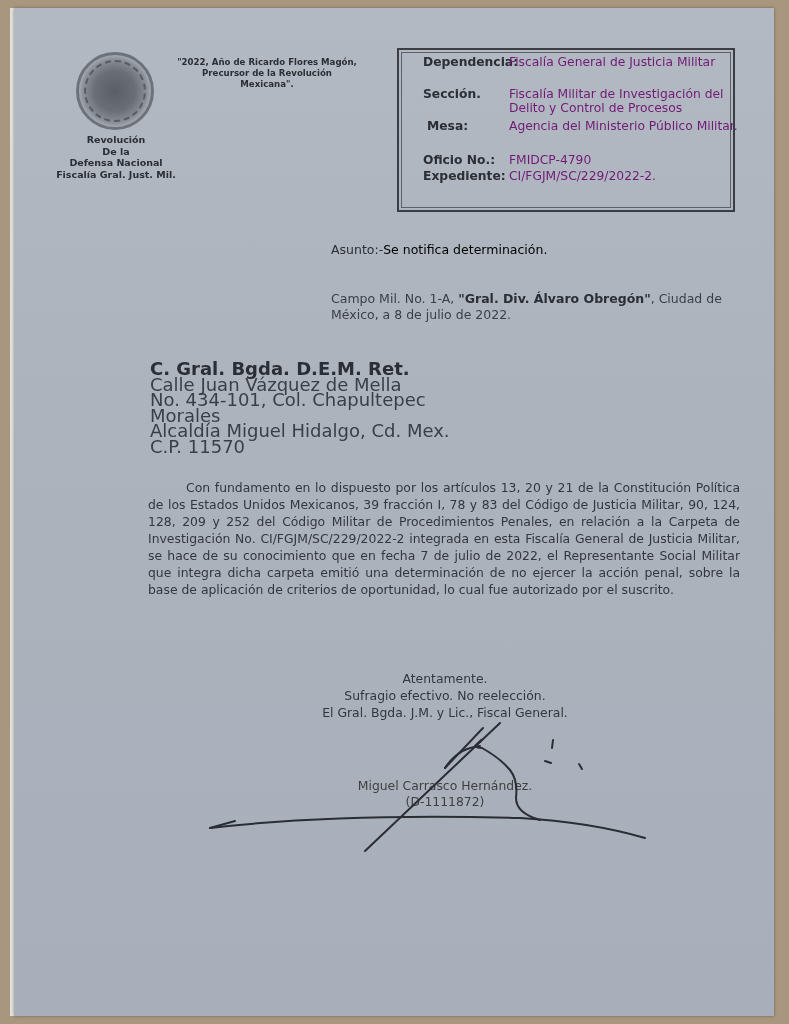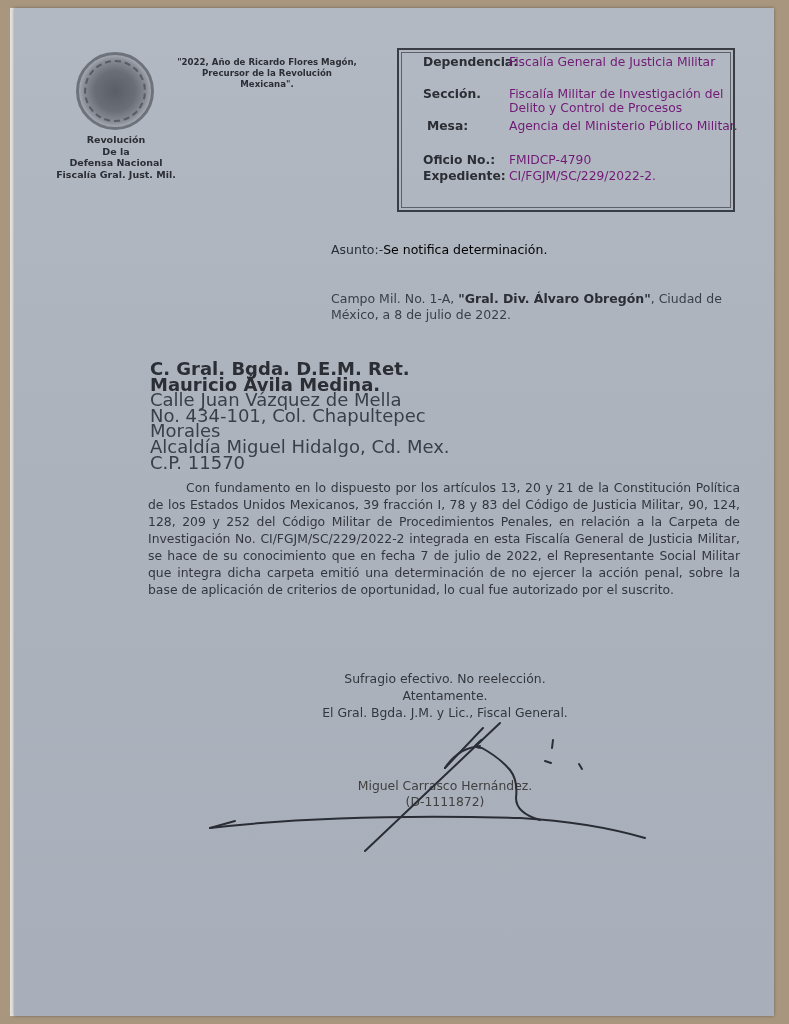--- a/index.html
+++ b/index.html
@@ -132,32 +132,31 @@
 </div>
 
 <div class="txt subject">
   <b>Asunto:-</b><span>Se notifica determinación.</span>
 </div>
 
 <div class="txt place"><span>Campo Mil. No. 1-A, </span><b>"Gral. Div. Álvaro Obregón"</b><span>, Ciudad de México, a 8 de julio de 2022.</span></div>
 
 <div class="txt addressee">
   <div class="b">C. Gral. Bgda. D.E.M. Ret.</div>
-  <div class="b">Mauricio Ávila Medina.</div>
   <div>Calle Juan Vázquez de Mella</div>
   <div>No. 434-101, Col. Chapultepec Morales</div>
   <div>Alcaldía Miguel Hidalgo, Cd. Mex.</div>
   <div>C.P. 11570</div>
 </div>
 
 <div class="txt body-text">Con fundamento en lo dispuesto por los artículos 13, 20 y 21 de la Constitución Política de los Estados Unidos Mexicanos, 39 fracción I, 78 y 83 del Código de Justicia Militar, 90, 124, 128, 209 y 252 del Código Militar de Procedimientos Penales, en relación a la Carpeta de Investigación No. CI/FGJM/SC/229/2022-2 integrada en esta Fiscalía General de Justicia Militar, se hace de su conocimiento que en fecha 7 de julio de 2022, el Representante Social Militar que integra dicha carpeta emitió una determinación de no ejercer la acción penal, sobre la base de aplicación de criterios de oportunidad, lo cual fue autorizado por el suscrito.</div>
 
 <div class="txt closing">
+  <div>Atentamente.</div>
   <div>Sufragio efectivo. No reelección.</div>
-  <div>Atentamente.</div>
   <div>El Gral. Bgda. J.M. y Lic., Fiscal General.</div>
 </div>
 
 <div class="txt signer">
   <div>Miguel Carrasco Hernández.</div>
   <div>(D-1111872)</div>
 </div>
 
 <svg class="signature" viewBox="0 0 460 145">
   <g fill="none" stroke="#2a2d35" stroke-width="2" stroke-linecap="round">

